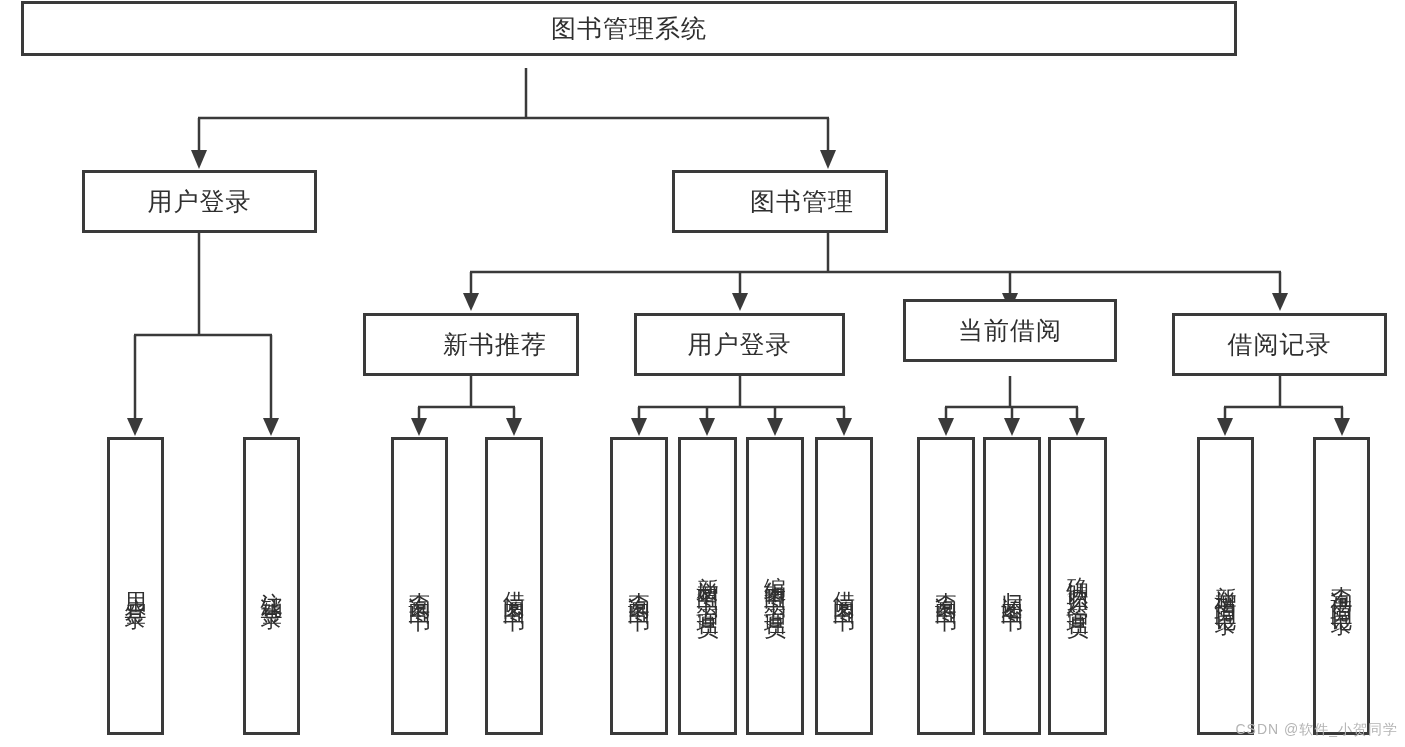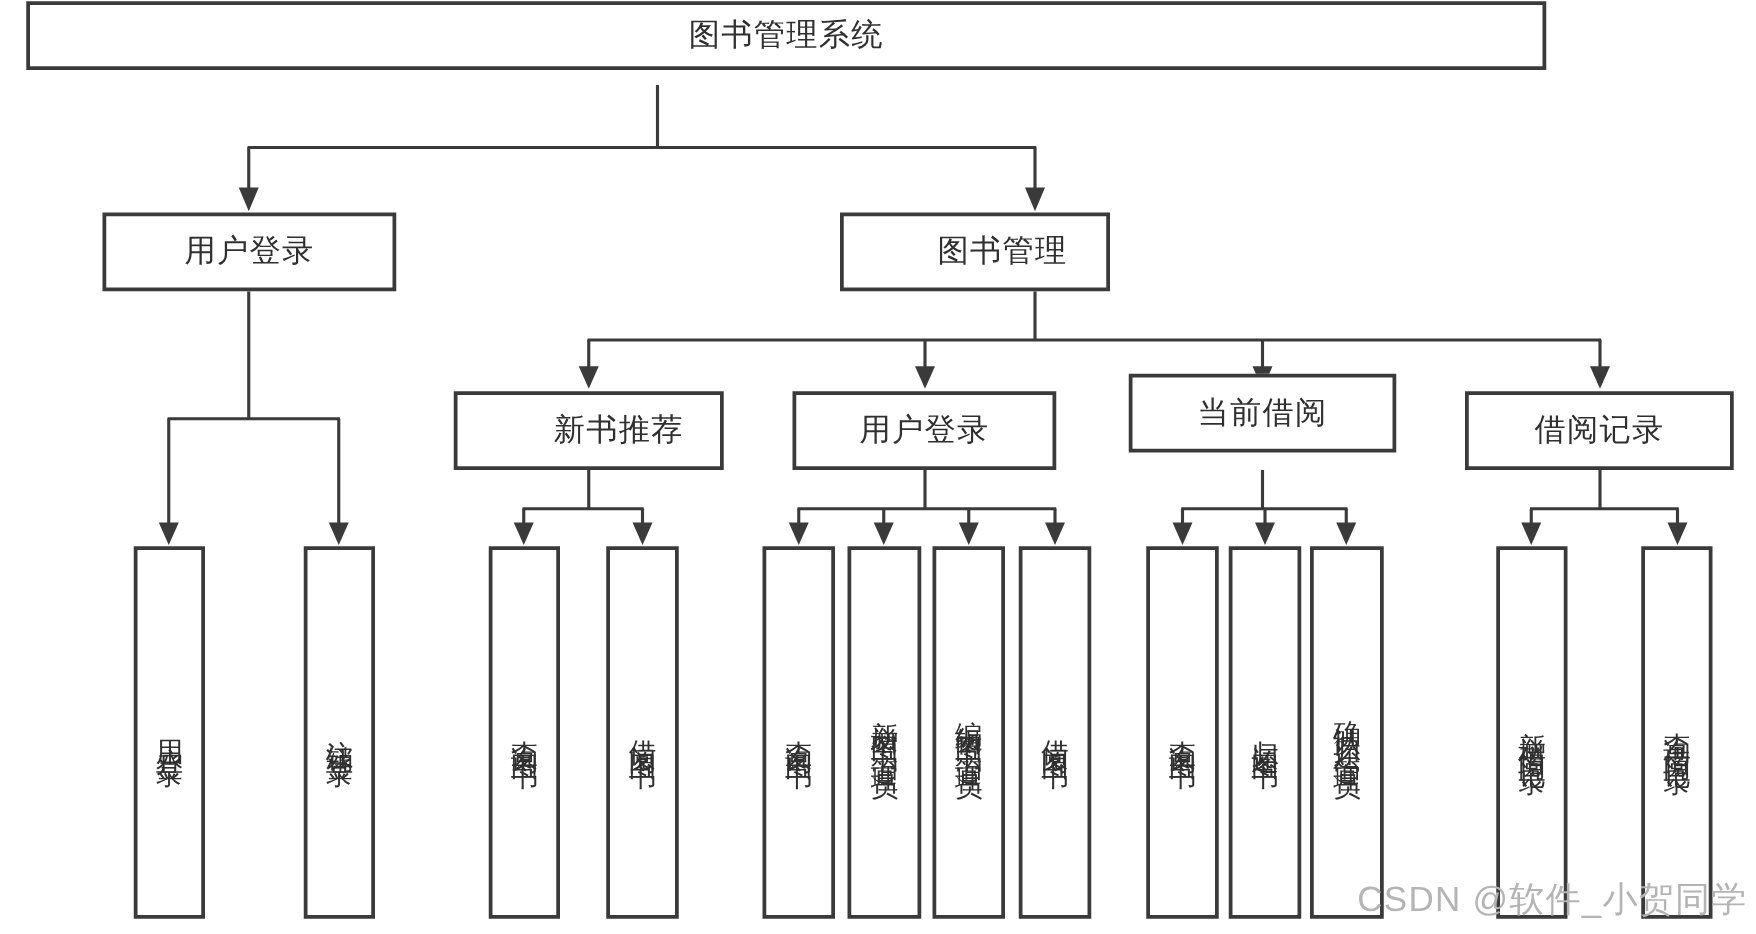--- a/index.html
+++ b/index.html
@@ -40,21 +40,21 @@
   .vbox span {
     writing-mode: vertical-lr;
     text-orientation: mixed;
     letter-spacing: 6px;
     line-height: 1.1;
   }
   .watermark {
     position: absolute;
     right: 7px;
     bottom: 8px;
-    font-size: 28px;
+    font-size: 14px;
     color: var(--wm);
     letter-spacing: 1px;
     white-space: nowrap;
     z-index: 5;
   }
 </style>
 </head>
 <body>
 
 <div class="stage">

